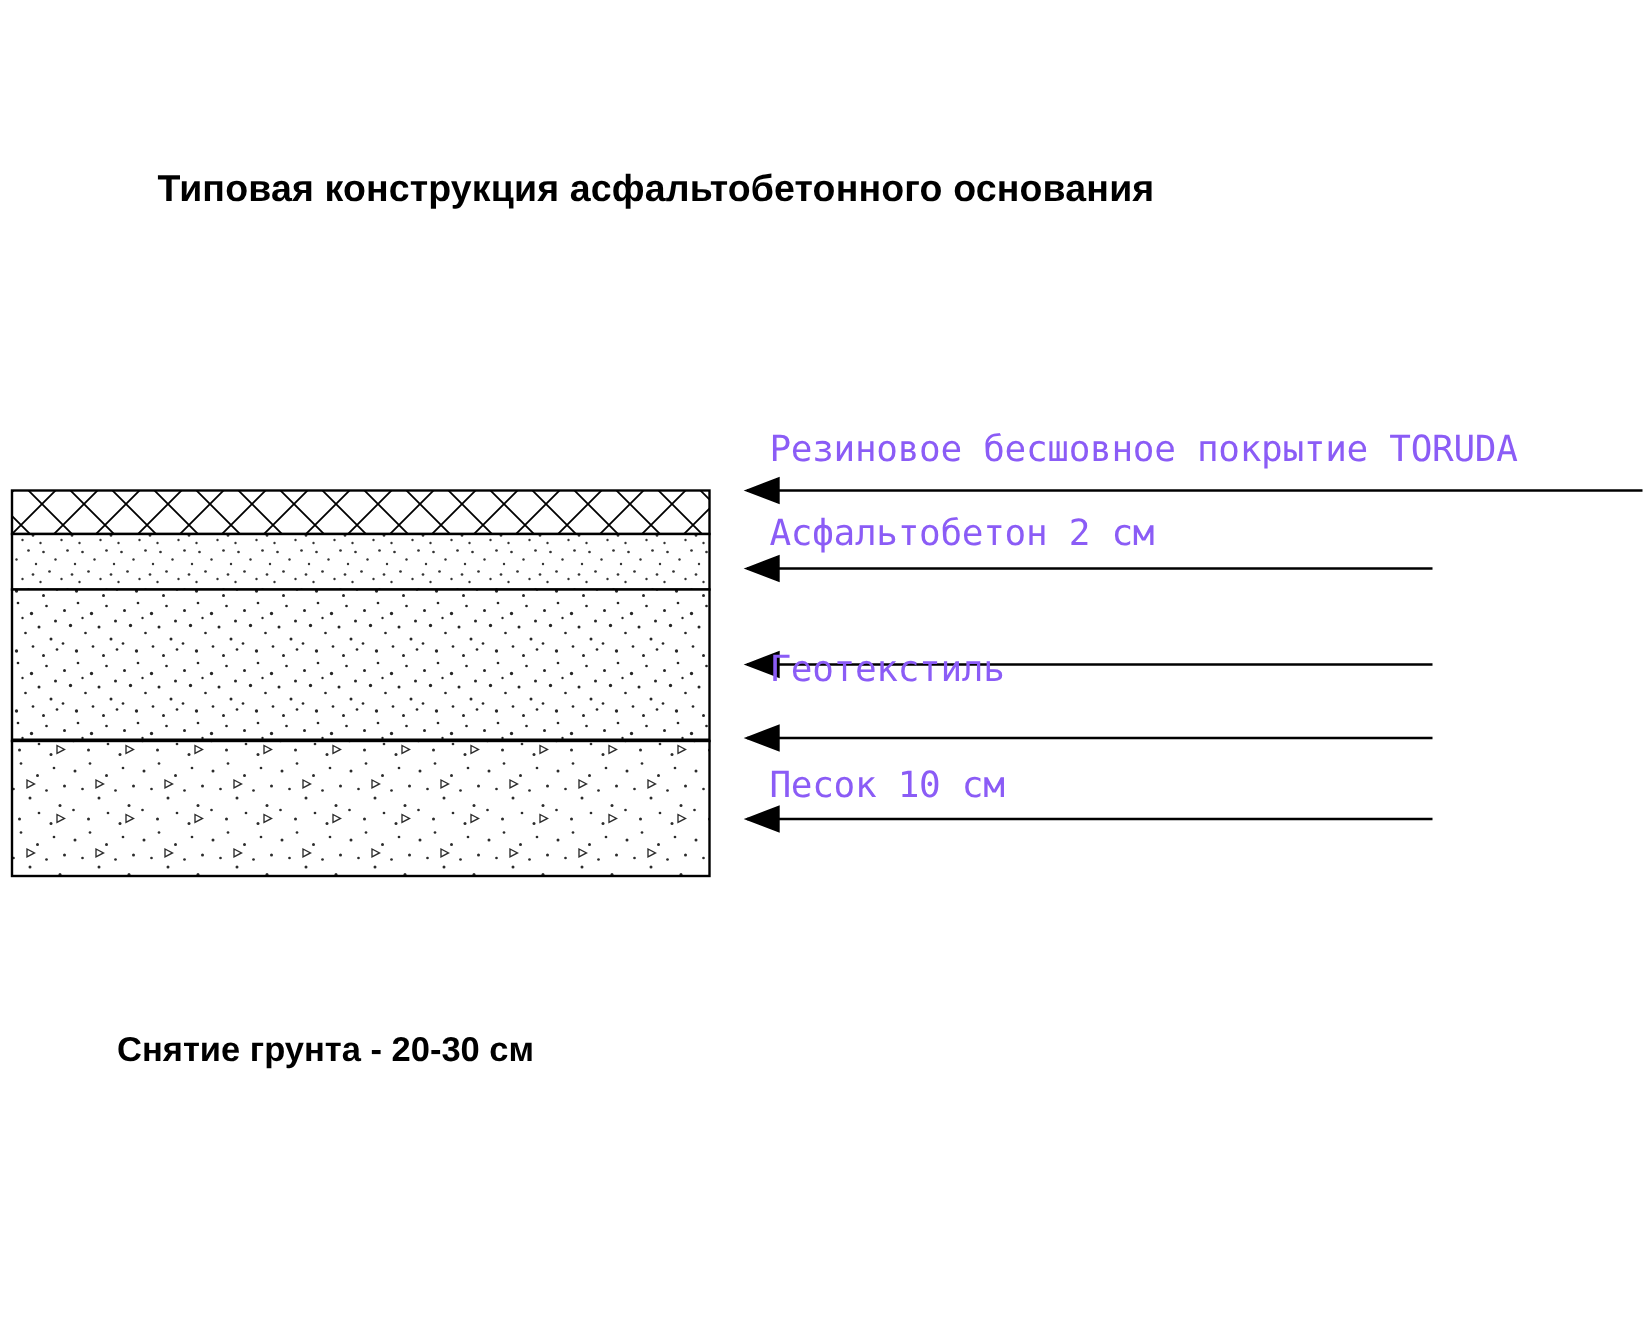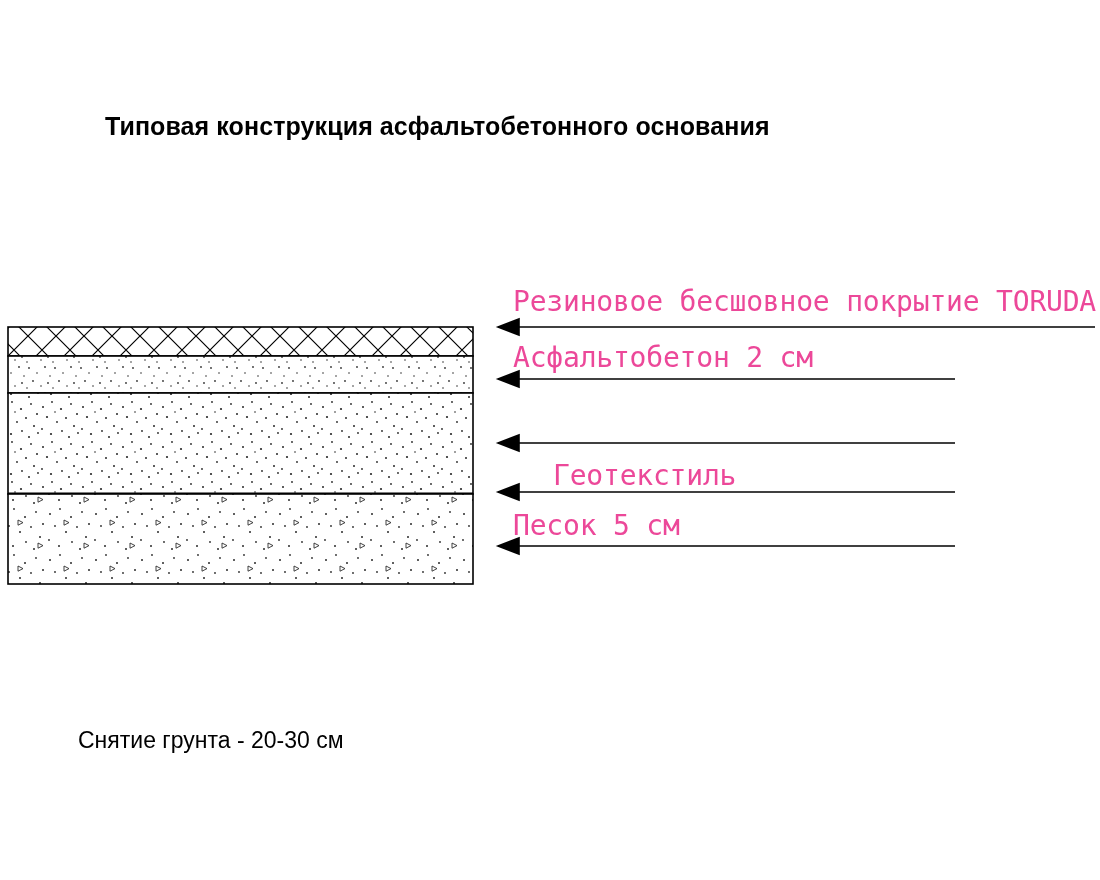--- a/index.html
+++ b/index.html
@@ -32,38 +32,37 @@
     font-weight: bold;
     letter-spacing: 0.1px;
     white-space: nowrap;
   }
 
   .footnote {
     position: absolute;
     left: 78px;
     top: 686px;
     font-size: 23px;
-    font-weight: normal;
+    font-weight: bold;
     white-space: nowrap;
-    margin-top: 41px;
   }
 
   .label {
     position: absolute;
     font-family: "DejaVu Sans Mono", monospace;
-    font-size: 28px;
+    font-size: 24px;
     letter-spacing: -0.2px;
     white-space: nowrap;
-    color: #ec4899;
+    color: #8b5cf6;
   }
 
   .lbl-0 { left: 513px; top: 285px; }
   .lbl-1 { left: 513px; top: 341px; }
   .lbl-2 { left: 513px; top: 395px; }
-  .lbl-3 { left: 513px; top: 459px; margin-left: 40px; }
+  .lbl-3 { left: 513px; top: 432px; }
   .lbl-4 { left: 513px; top: 509px; }
 
   svg.stack {
     position: absolute;
     left: 0;
     top: 0;
   }
 </style>
 </head>
 <body>
@@ -165,16 +164,16 @@
       <polygon points="498,492 519,484 519,500"></polygon>
 
       <line x1="498" y1="546" x2="955" y2="546"></line>
       <polygon points="498,546 519,538 519,554"></polygon>
     </g>
   </svg>
 
   <div class="label lbl-0">Резиновое бесшовное покрытие TORUDA</div>
   <div class="label lbl-1">Асфальтобетон 2 см</div>
   <div class="label lbl-3">Геотекстиль</div>
-  <div class="label lbl-4">Песок 5 см</div>
+  <div class="label lbl-4">Песок 10 см</div>
 
   <div class="footnote">Снятие грунта - 20-30 см</div>
 </div>
 
 </body></html>

